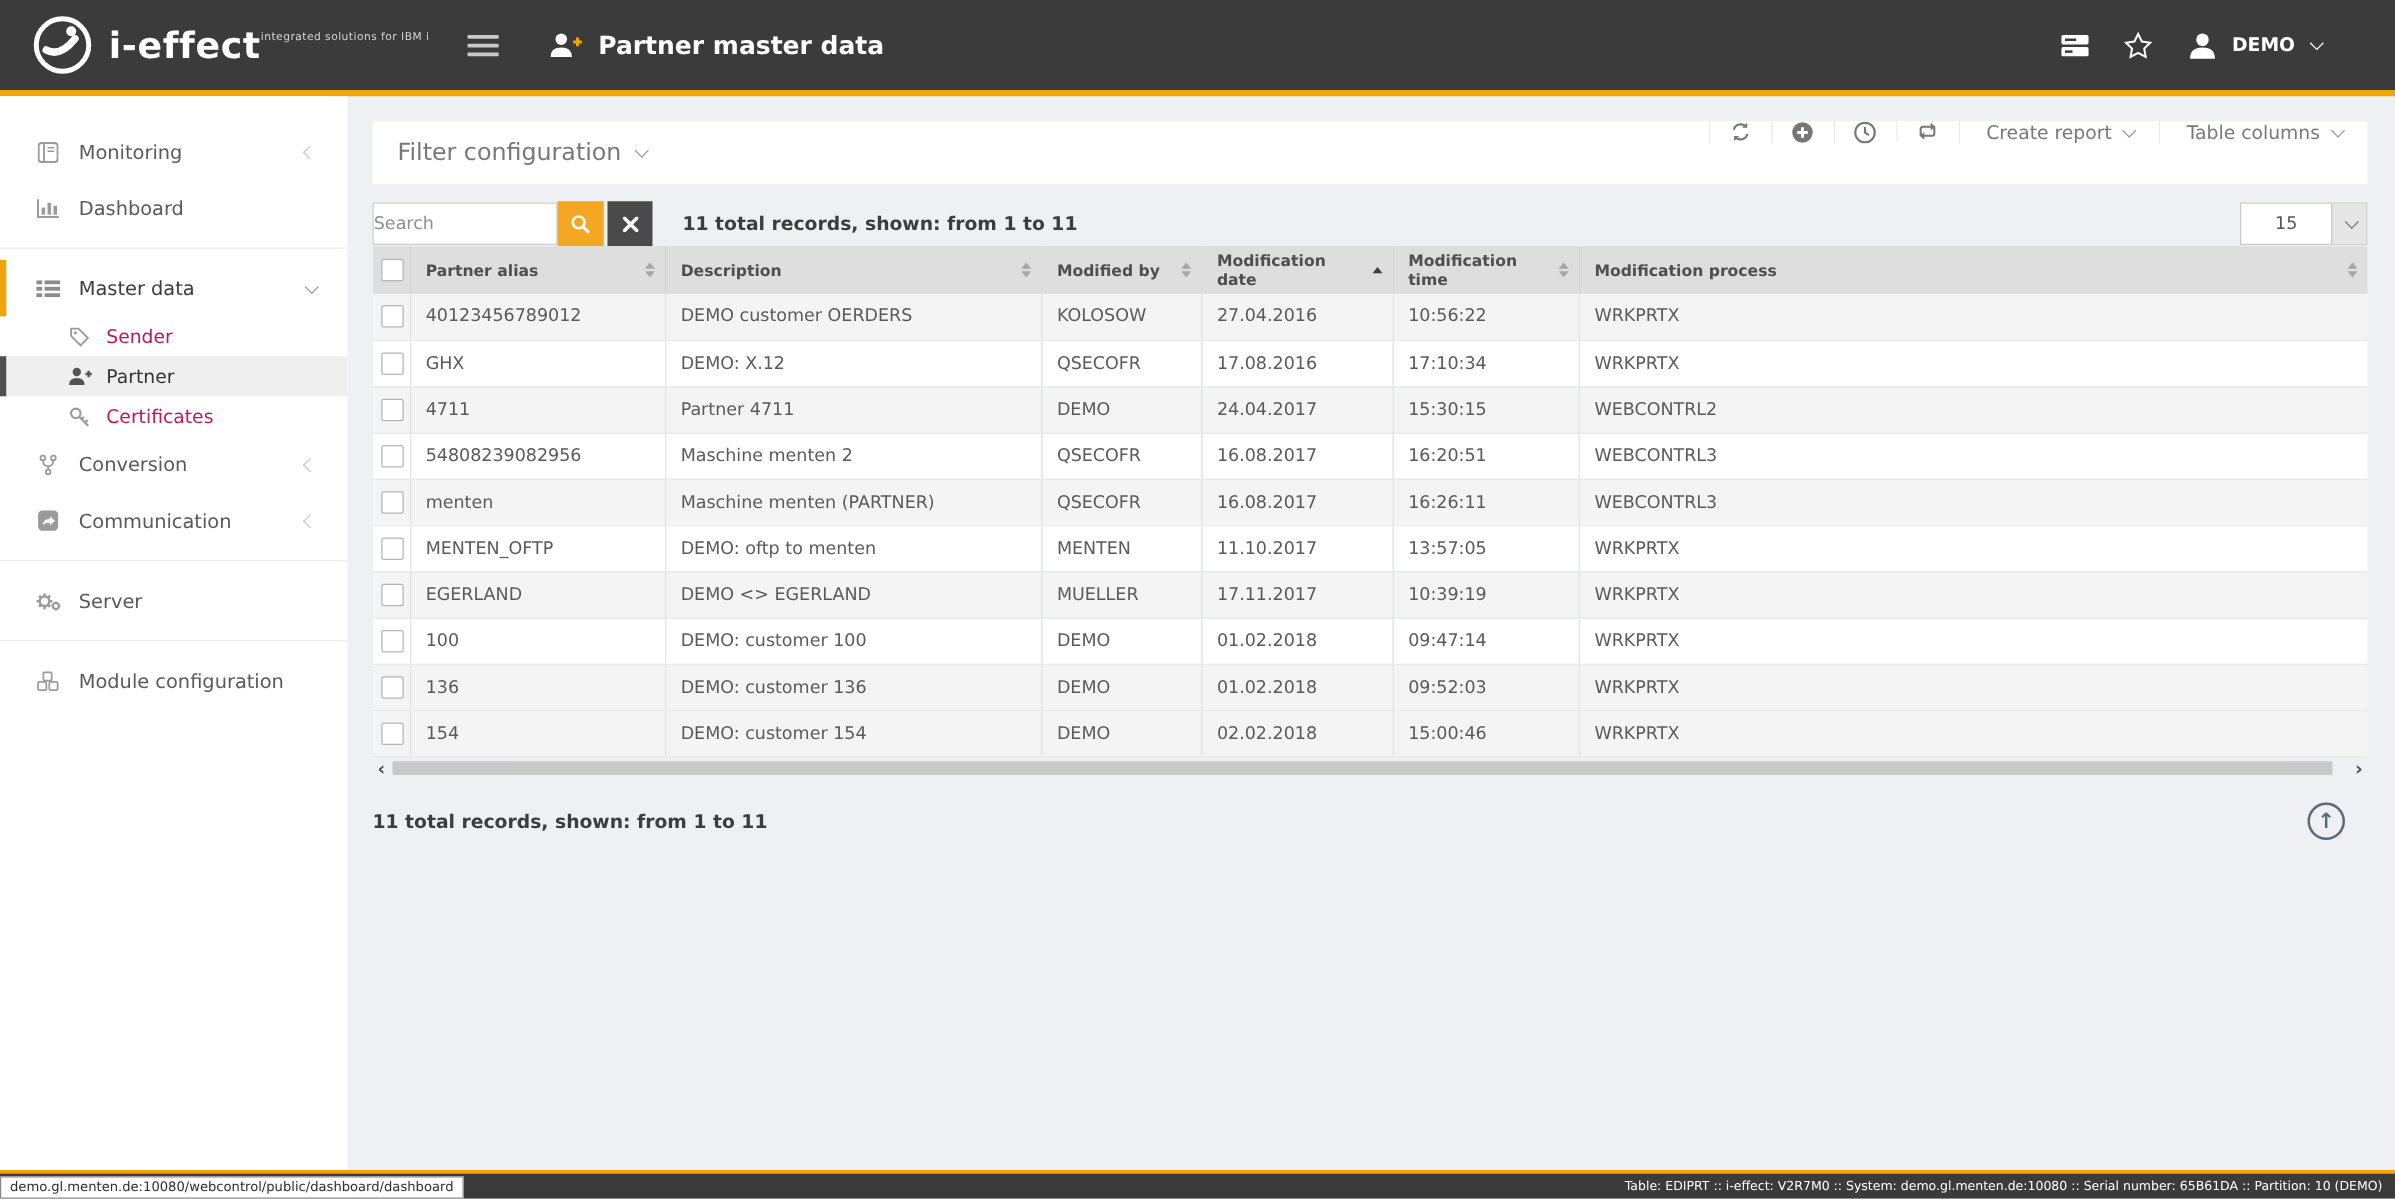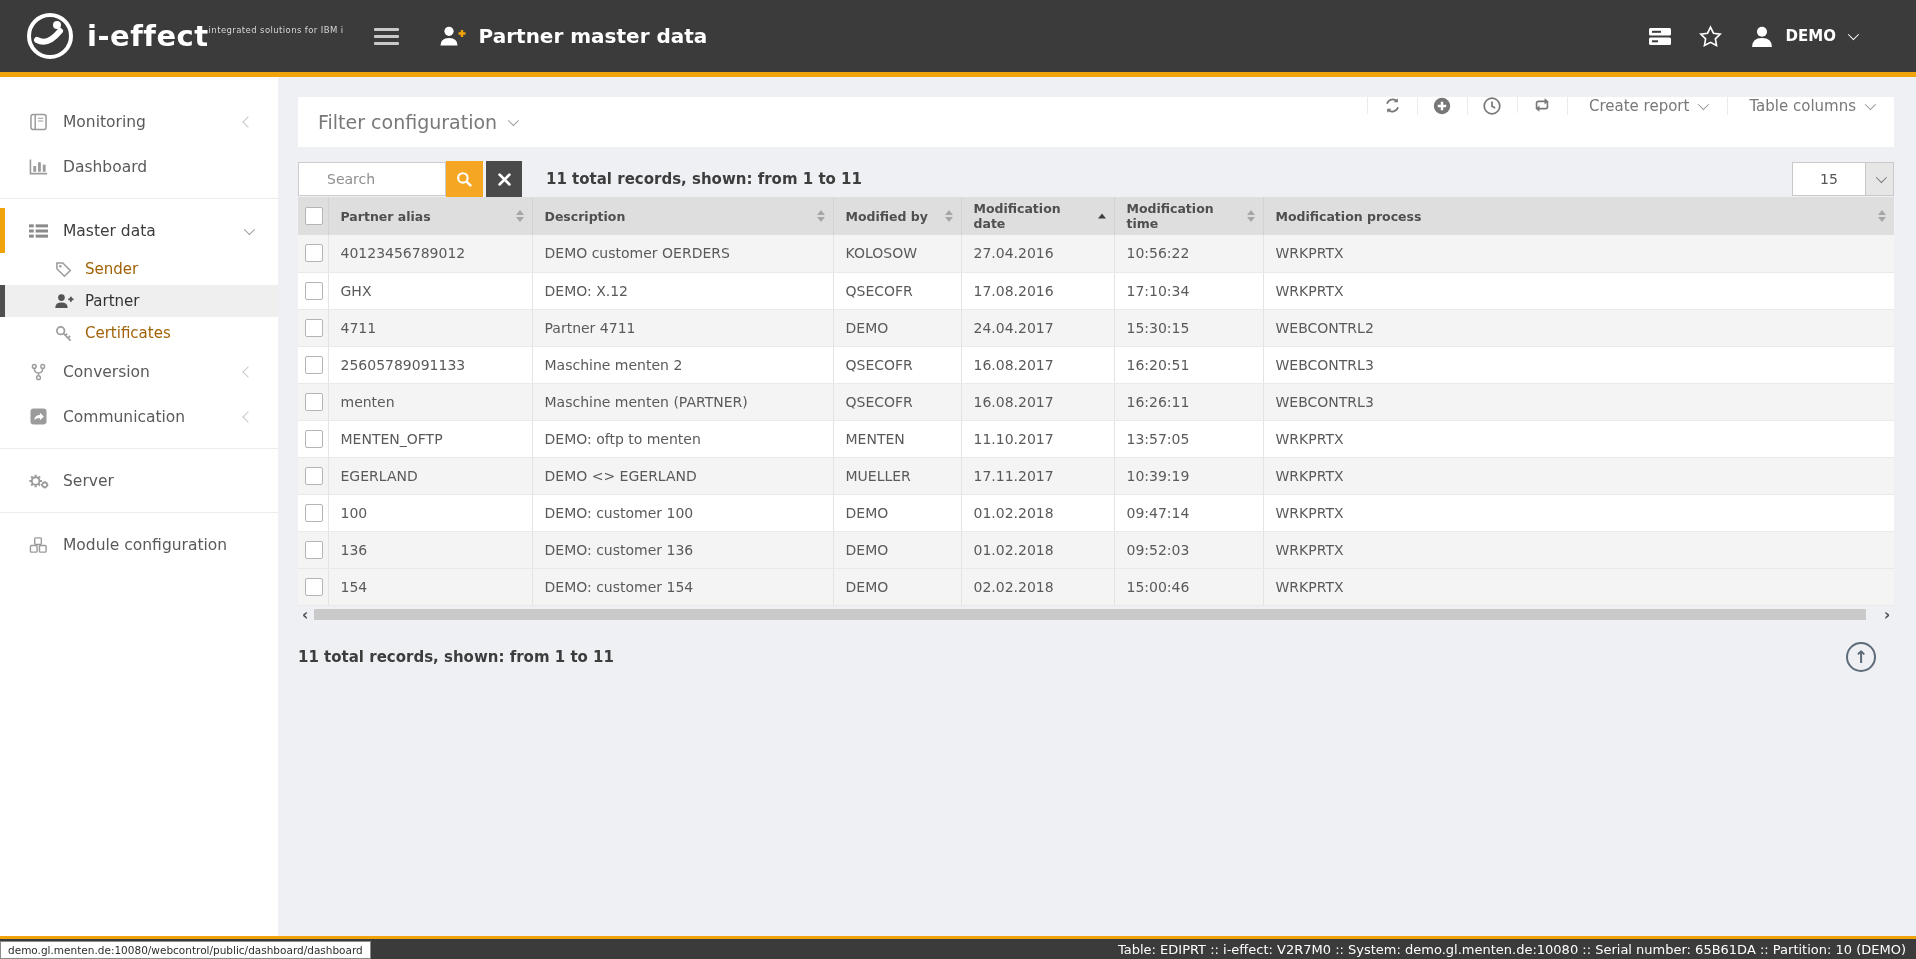--- a/index.html
+++ b/index.html
@@ -25,38 +25,38 @@
   
   .chev{display:inline-block;width:7px;height:7px;border-right:1.8px solid currentColor;border-bottom:1.8px solid currentColor}
   .chev-down{transform:rotate(45deg) translateY(-2px)}
   .chev-left{transform:rotate(135deg)}
   
   .layout{display:flex;height:882px}
   .sidebar{width:278px;background:#fff;flex-shrink:0;padding-top:22px;box-sizing:border-box;font-size:15.5px}
   .side-item{position:relative;height:45px;display:flex;align-items:center;border-left:5px solid transparent;padding-left:22px;cursor:pointer;color:#5a5a5a}
   .side-item .ico{width:23px;display:flex;justify-content:center;margin-right:13px}
   .side-item.active{border-left-color:#f0a30a;color:#3d3d3d}
-  .side-sub{height:32px;font-size:15px;padding-left:48px;border-left:5px solid transparent;position:relative;display:flex;align-items:center;cursor:pointer;color:#a16207}
+  .side-sub{height:32px;font-size:15px;padding-left:48px;border-left:5px solid transparent;position:relative;display:flex;align-items:center;cursor:pointer;color:#be185d}
   .side-sub .ico{width:21px;display:flex;justify-content:center;margin-right:11px}
   .side-sub.selected{border-left-color:#4f4f4f;background:#efefef;color:#333}
   .side-chevron{position:absolute;right:26px;color:#c8c8c8}
   .side-item.active .side-chevron{color:#9a9a9a}
   .side-divider{height:1px;background:#ececec;margin:9px 0}
   
   .content{flex:1;padding:20px 22px 0 20px;box-sizing:border-box;position:relative}
   .filter-card{height:50px;background:#fff;display:flex;align-items:center;padding-left:20px}
   .filter-label{font-size:19px;color:#787878;display:flex;align-items:center;gap:11px;cursor:pointer}
   .filter-label .chev{color:#999}
   .toolbar{margin-left:auto;display:flex;align-items:flex-start;align-self:stretch}
   .tool-btn{width:49px;display:flex;align-items:center;justify-content:center;border-left:1px solid #ebebeb;cursor:pointer}
   .tool-btn.text{width:auto;padding:0 21px;font-size:15px;color:#787878;gap:9px}
   .tool-btn.text .chev{color:#999}
   
   .search-row{margin-top:14px;display:flex;align-items:center;height:36px}
-  .search-input{width:148px;height:34px;border:1px solid #ccc;padding:0 28px;font-size:14px;color:#4d7c0f;outline:none;box-sizing:border-box;font-family:inherit}
+  .search-input{width:148px;height:34px;border:1px solid #ccc;padding:0 0;font-size:14px;color:#4d7c0f;outline:none;box-sizing:border-box;font-family:inherit}
   .search-input::placeholder{color:#8f8f8f}
   .btn-search{width:37px;height:36px;background:#f5a623;border:none;display:flex;align-items:center;justify-content:center;cursor:pointer}
   .btn-clear{width:36px;height:36px;background:#4a4a4a;border:none;margin-left:3px;display:flex;align-items:center;justify-content:center;cursor:pointer}
   .records-top{margin-left:24px;font-size:15px;font-weight:bold;color:#3d3d3d}
   .page-size{margin-left:auto;width:102px;height:34px;background:#fff;border:1px solid #c9c9c9;display:flex;box-sizing:border-box;cursor:pointer}
   .page-size .val{flex:1;display:flex;align-items:center;justify-content:center;font-size:14px;color:#555}
   .page-size .arrow{width:27px;background:#e6e6e6;border-left:1px solid #c9c9c9;display:flex;align-items:center;justify-content:center;color:#777}
   
   .data-table{margin-top:0;width:100%;border-collapse:collapse;font-size:14px;table-layout:fixed}
   .data-table th{position:relative;background:#dedede;height:38px;text-align:left;font-size:12.5px;color:#4f4f4f;padding:0 22px 0 12px;box-sizing:border-box;cursor:pointer}
@@ -73,21 +73,21 @@
   .sort.asc .up{border-bottom-color:#3e3e3e;margin-bottom:0}
   
   .hscroll{height:14px;display:flex;align-items:center;margin-top:2px}
   .hs-btn{width:14px;text-align:center;font-size:15px;color:#4f4f4f;line-height:12px;font-weight:bold;cursor:pointer;user-select:none}
   .hs-thumb{flex:1;height:11px;background:#c9c9c9;margin:0 14px 0 2px;border-radius:1px;cursor:pointer}
   
   .bottom-row{display:flex;align-items:center;margin-top:20px;padding-right:18px}
   .records-bottom{font-size:15px;font-weight:bold;color:#3d3d3d}
   .scroll-top-btn{margin-left:auto;width:30px;height:30px;border:2px solid #5d6b79;border-radius:50%;color:#5d6b79;display:flex;align-items:center;justify-content:center;font-size:17px;font-weight:bold;cursor:pointer;box-sizing:border-box}
   
-  .app-footer{position:absolute;left:0;right:0;bottom:0;height:20px;background:#3b3b3b;border-top:3px solid #f0a30a;display:flex;align-items:center;justify-content:flex-end;padding-right:10px;color:#fff;font-size:13px;box-sizing:content-box}
+  .app-footer{position:absolute;left:0;right:0;bottom:0;height:20px;background:#3b3b3b;border-top:3px solid #f0a30a;display:flex;align-items:center;justify-content:flex-end;padding-right:10px;color:#fff;font-size:10px;box-sizing:content-box}
   .status-tooltip{position:absolute;left:0;bottom:0;background:#fff;border:1px solid #8a8a8a;font-size:10.5px;color:#2e2e2e;padding:2px 7px;white-space:nowrap;z-index:5}
 </style>
 </head>
 <body>
 
 <div class="app-header">
   <div class="brand">
     <span style="display:flex">
       <svg width="52" height="52" viewBox="0 0 52 52">
         <circle cx="26" cy="26" r="21" fill="none" stroke="#fff" stroke-width="4"></circle>
@@ -402,21 +402,21 @@
             <td class="cb-cell"><span class="checkbox"></span></td>
             <td>4711</td>
             <td>Partner 4711</td>
             <td>DEMO</td>
             <td>24.04.2017</td>
             <td>15:30:15</td>
             <td>WEBCONTRL2</td>
           </tr>
           <tr>
             <td class="cb-cell"><span class="checkbox"></span></td>
-            <td>25605789091133</td>
+            <td>54808239082956</td>
             <td>Maschine menten 2</td>
             <td>QSECOFR</td>
             <td>16.08.2017</td>
             <td>16:20:51</td>
             <td>WEBCONTRL3</td>
           </tr>
           <tr class="striped">
             <td class="cb-cell"><span class="checkbox"></span></td>
             <td>menten</td>
             <td>Maschine menten (PARTNER)</td>

